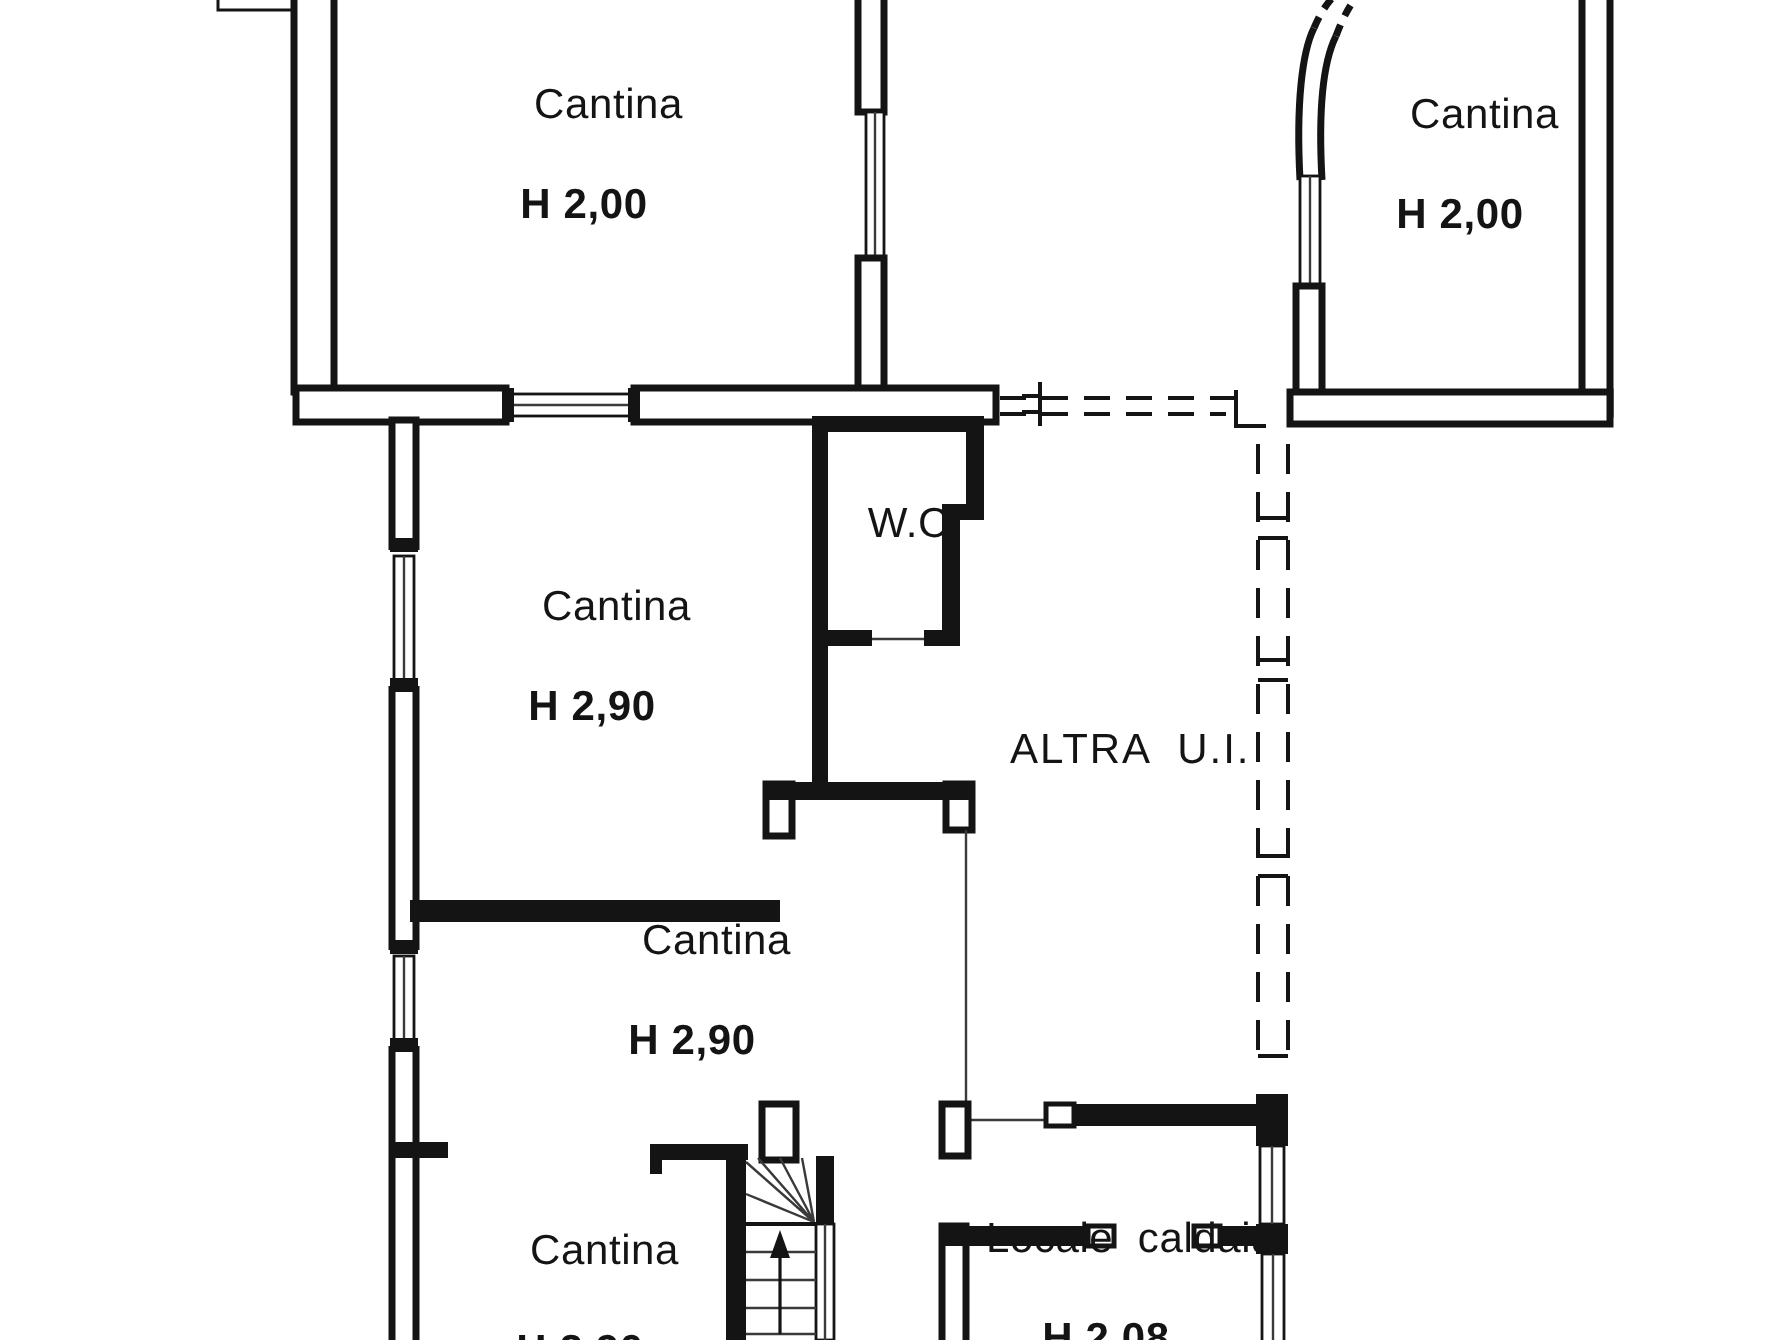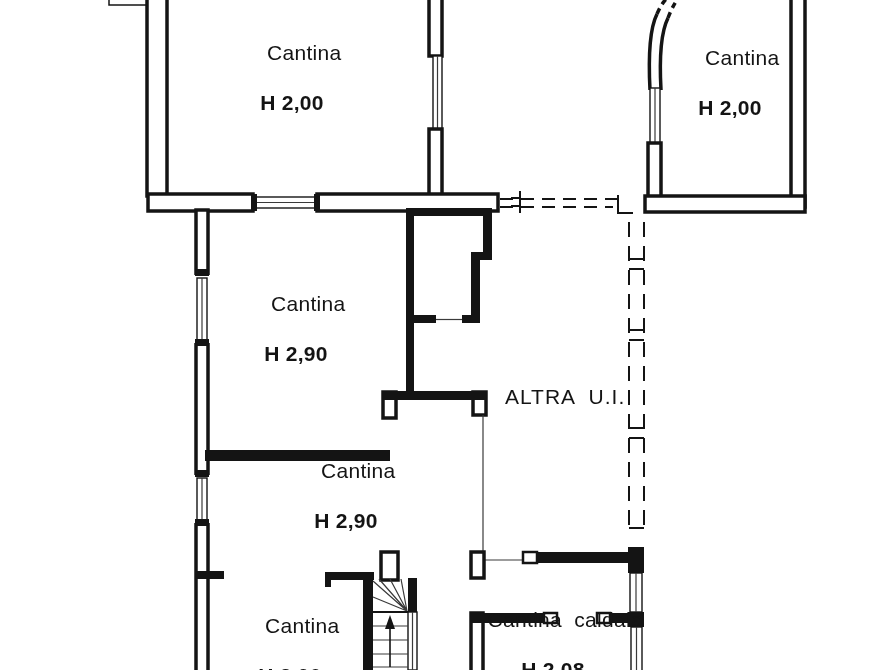--- a/index.html
+++ b/index.html
@@ -183,38 +183,41 @@
   <div class="lbl" style="left:292px;top:90px;">
     <span>Cantina</span>
     <span class="l2">H 2,00</span>
   </div>
 
   <div class="lbl" style="left:730px;top:95px;">
     <span>Cantina</span>
     <span class="l2">H 2,00</span>
   </div>
 
+  <div class="lbl" style="left:445px;top:262px;">
+    <span>W.C.</span>
+  </div>
 
   <div class="lbl" style="left:296px;top:341px;">
     <span>Cantina</span>
     <span class="l2">H 2,90</span>
   </div>
 
-  <div class="lbl caps" style="left:552px;top:396px;">
+  <div class="lbl caps" style="left:552px;top:375px;">
     <span>ALTRA  U.I.</span>
   </div>
 
   <div class="lbl" style="left:346px;top:508px;">
     <span>Cantina</span>
     <span class="l2">H 2,90</span>
   </div>
 
   <div class="lbl" style="left:290px;top:663px;">
     <span>Cantina</span>
     <span class="l2">H 2,90</span>
   </div>
 
   <div class="lbl" style="left:553px;top:657px;">
-    <span>Cantina  caldaia</span>
+    <span>Locale  caldaia</span>
     <span class="l2">H 2,08</span>
   </div>
 
 </div>
 
 </body></html>

